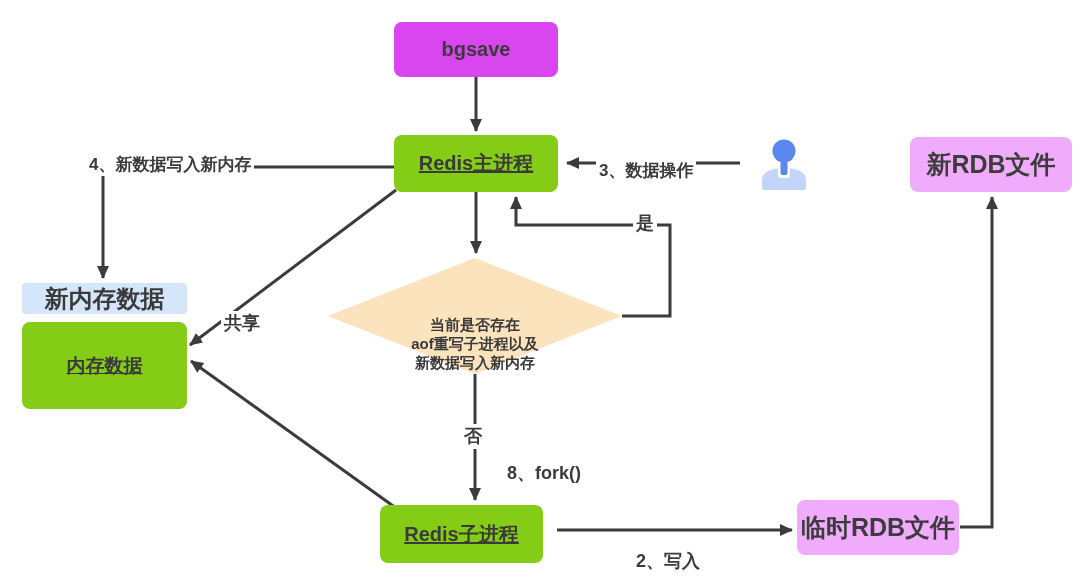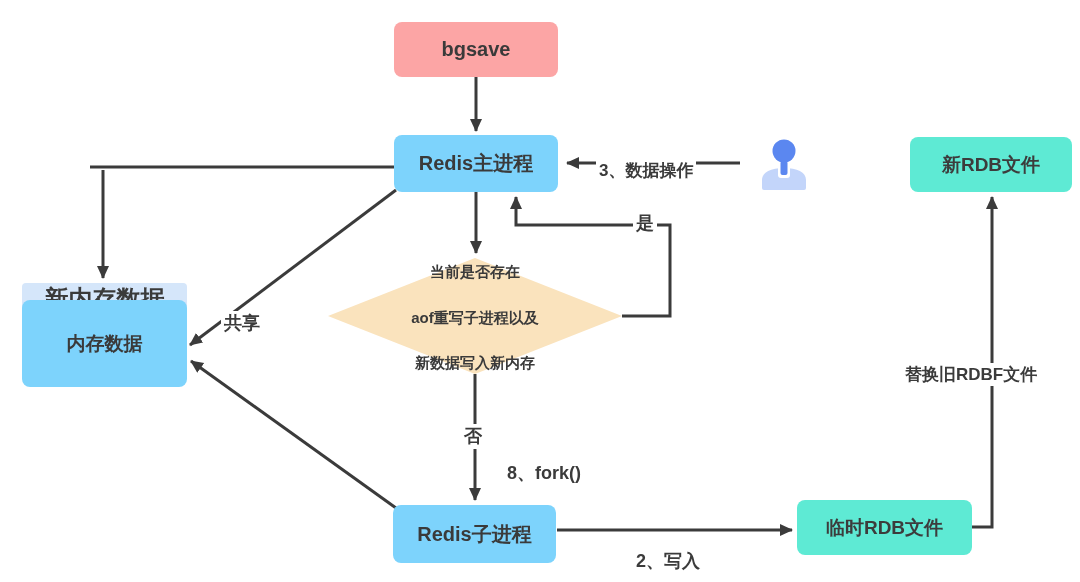--- a/index.html
+++ b/index.html
@@ -6,26 +6,26 @@
   #stage{
     position:relative;width:1080px;height:582px;background:#ffffff;overflow:hidden;
     font-family:"Liberation Sans","DejaVu Sans",sans-serif;color:#3b3b3b;
   }
   svg.lines{position:absolute;left:0;top:0;z-index:1;}
   .edge{stroke:#3b3b3b;stroke-width:3;fill:none;}
   .node{
     position:absolute;z-index:2;display:flex;align-items:center;justify-content:center;
     border-radius:8px;font-weight:700;font-size:20px;color:#3a3a3a;text-align:center;
   }
-  .node.green{background:#fca5a5;}
-  .node.blue{background:#7dd3fc;}
+  .node.green{background:#d946ef;}
+  .node.blue{background:#84cc16;text-decoration:underline;}
   .node.blue-light{background:#d5e6fa;font-size:24px;border-radius:4px;}
-  .node.gray{background:#5eead4;font-size:19px;color:#3c3c3c;}
+  .node.gray{background:#f0abfc;font-size:25px;color:#3c3c3c;}
   .decision-text{
-    position:absolute;z-index:3;display:flex;flex-direction:column;align-items:center;justify-content:space-between;
+    position:absolute;z-index:3;display:flex;flex-direction:column;align-items:center;justify-content:flex-end;
     font-weight:700;font-size:15px;line-height:19px;color:#3a3a3a;text-align:center;
   }
   .lbl{
     position:absolute;z-index:3;background:#ffffff;padding:1px 3px;white-space:nowrap;
     font-weight:700;font-size:18px;line-height:1.25;color:#3b3b3b;
   }
   .lbl.small{font-size:17px;}
   .icon{position:absolute;z-index:2;}
 </style>
 </head>
@@ -54,48 +54,48 @@
     <path class="edge" d="M557,530 H792" marker-end="url(#arrow)"></path>
     <path class="edge" d="M960,527 H992 V197" marker-end="url(#arrow)"></path>
   </svg>
 
   <div class="node green" style="left:394px;top:22px;width:164px;height:55px;">bgsave</div>
 
   <div class="node blue" style="left:394px;top:135px;width:164px;height:57px;">Redis主进程</div>
 
   <div class="node blue-light" style="left:22px;top:283px;width:165px;height:31px;">新内存数据</div>
 
-  <div class="node blue" style="left:22px;top:300px;width:165px;height:87px;font-size:19px;">内存数据</div>
+  <div class="node blue" style="left:22px;top:322px;width:165px;height:87px;font-size:19px;">内存数据</div>
 
   <div class="decision-text" style="left:328px;top:262px;width:294px;height:110px;">
     <span>当前是否存在</span>
     <span>aof重写子进程以及</span>
     <span>新数据写入新内存</span>
   </div>
 
-  <div class="node blue" style="left:393px;top:505px;width:163px;height:58px;">Redis子进程</div>
+  <div class="node blue" style="left:380px;top:505px;width:163px;height:58px;">Redis子进程</div>
 
-  <div class="node gray" style="left:797px;top:500px;width:175px;height:55px;">临时RDB文件</div>
+  <div class="node gray" style="left:797px;top:500px;width:162px;height:55px;">临时RDB文件</div>
 
   <div class="node gray" style="left:910px;top:137px;width:162px;height:55px;">新RDB文件</div>
 
   <div class="lbl small" style="left:596px;top:151px;margin-top:8px;">3、数据操作</div>
 
+  <div class="lbl small" style="left:86px;top:153px;">4、新数据写入新内存</div>
 
   <div class="lbl" style="left:221px;top:311px;">共享</div>
 
   <div class="lbl" style="left:633px;top:211px;">是</div>
 
   <div class="lbl" style="left:461px;top:424px;">否</div>
 
   <div class="lbl" style="left:504px;top:461px;">8、fork()</div>
 
   <div class="lbl" style="left:633px;top:513px;margin-top:36px;">2、写入</div>
 
-  <div class="lbl small" style="left:902px;top:363px;">替换旧RDBF文件</div>
 
   <div class="icon" style="left:760px;top:138px;width:48px;height:54px;">
     <svg viewBox="0 0 48 54" width="48" height="54">
       <path d="M2,50 a2,2 0 0 0 2,2 h40 a2,2 0 0 0 2,-2 v-8 c0,-8 -9,-12 -22,-12 c-13,0 -22,4 -22,12 z" fill="#c3d5fa"></path>
       <rect x="18" y="26" width="12" height="14" rx="3" fill="#ffffff"></rect>
       <rect x="20.5" y="23" width="7" height="14" rx="2" fill="#5b87f0"></rect>
       <circle cx="24" cy="13" r="11.5" fill="#5b87f0"></circle>
     </svg>
   </div>
 

